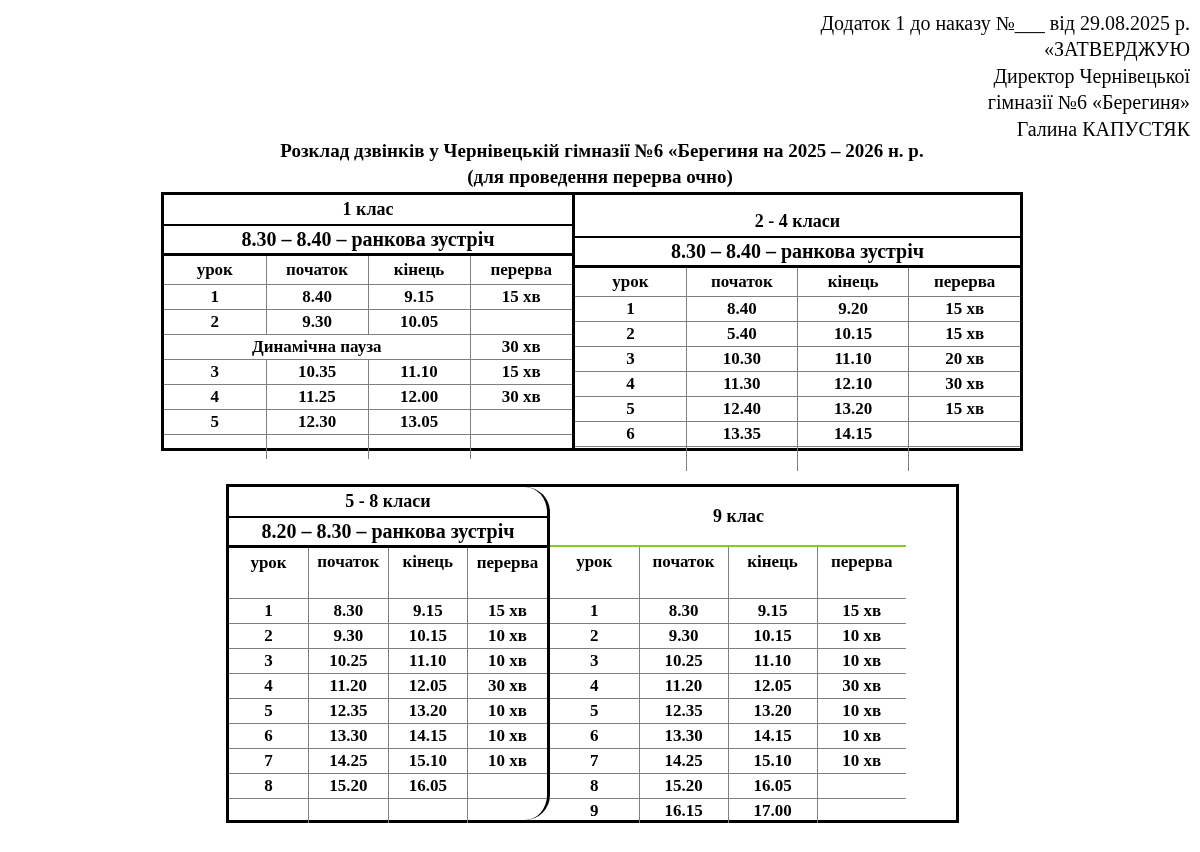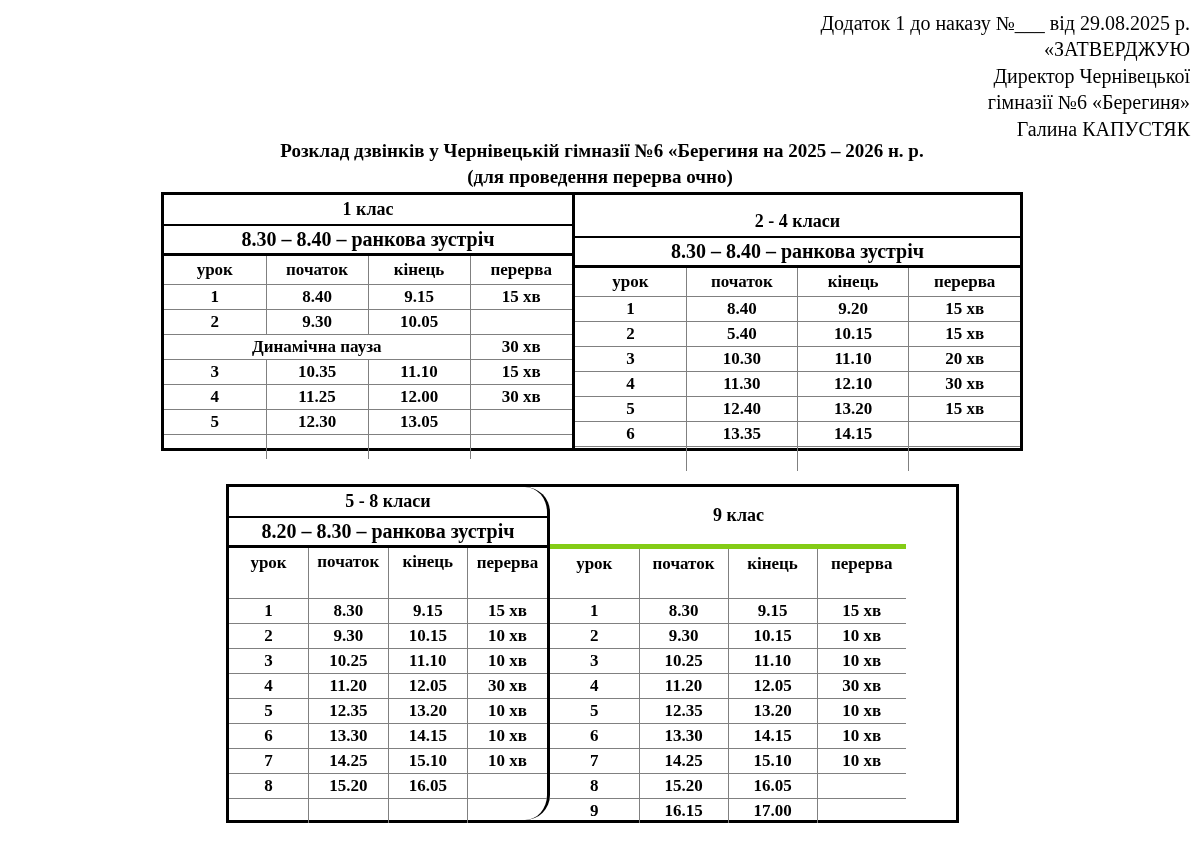--- a/index.html
+++ b/index.html
@@ -119,21 +119,21 @@
   tr.colhead td.wrap2 {
     line-height: 1.05;
     word-break: break-all;
     height: 52px;
     vertical-align: top;
     padding-top: 4px;
   }
   tr.colhead.tall td { height: 52px; vertical-align: top; padding-top: 5px; }
 
   
-  tr.pane-title.tall td { height: 59px; border-bottom: 5px solid #84cc16; padding-left: 23px; }
+  tr.pane-title.tall td { height: 59px; border-bottom: 2px solid #84cc16; padding-left: 23px; }
 
   
   td.merged { text-align: center; margin-left: 44px; }
 
   
   table.sched tr td:first-child { border-left: none; }
   table.sched tr td:last-child  { border-right: none; }
   table.sched tr:last-child td  { border-bottom: none; }
 </style>
 </head>

